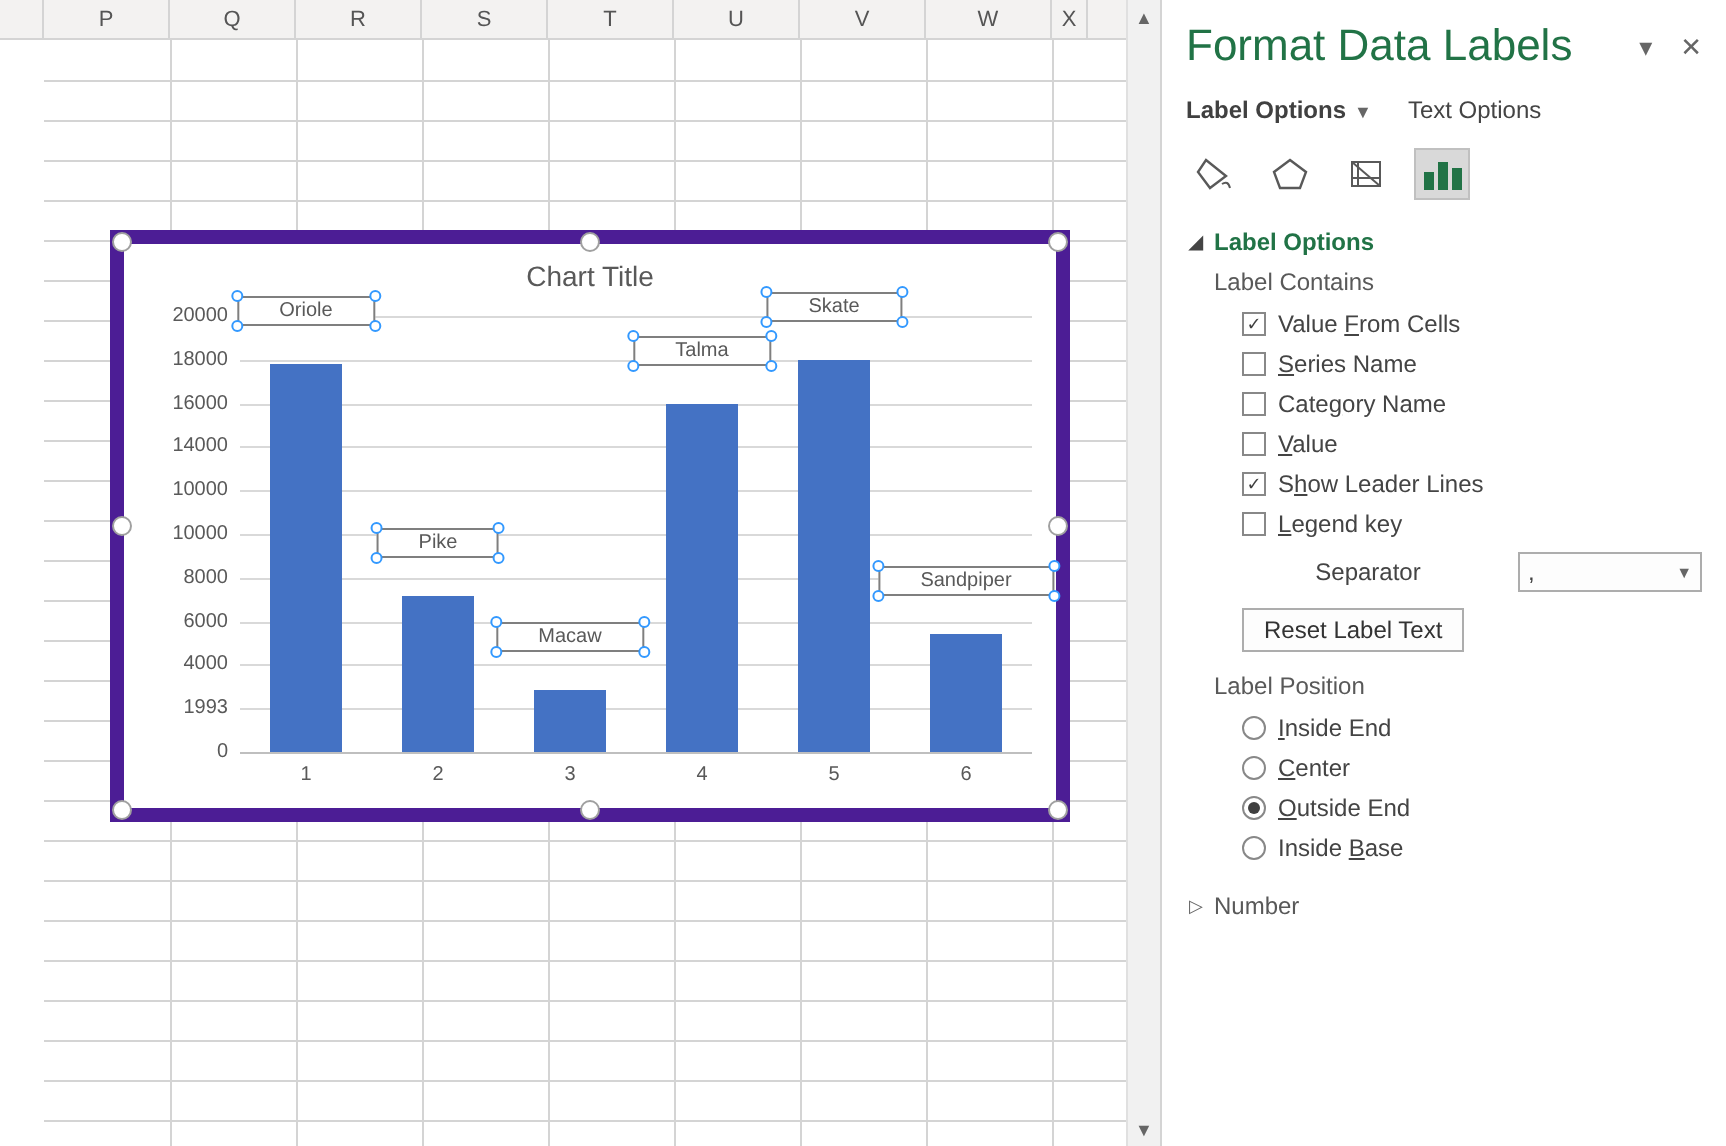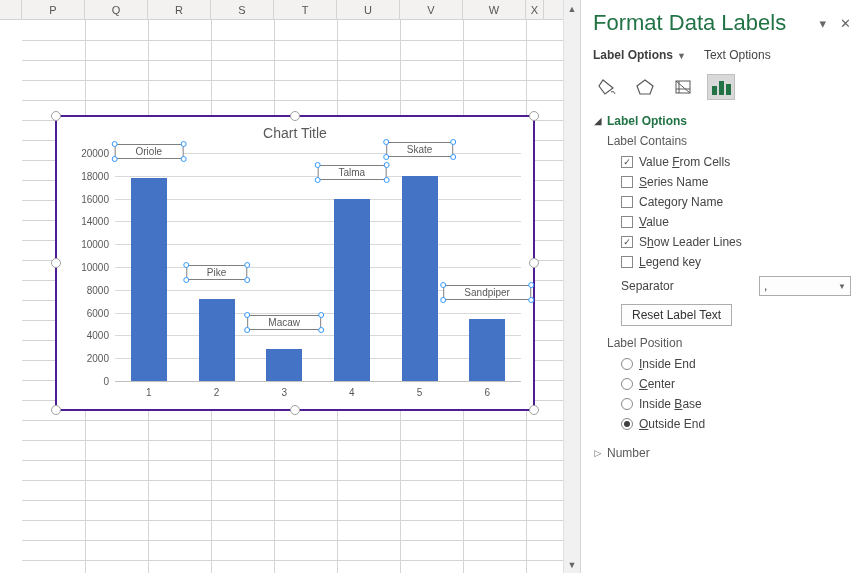--- a/index.html
+++ b/index.html
@@ -13,21 +13,21 @@
   .colhdr { width:63px; text-align:center; line-height:20px; border-right:1px solid #d4d4d4; color:#555; font-size:11px; }
   .colhdr.partial { width:18px; }
   .grid { position:absolute; top:20px; left:22px; right:0; bottom:0; }
   .gridline-h { position:absolute; left:0; right:0; height:0; border-top:1px solid #d4d4d4; }
   .gridline-v { position:absolute; top:0; bottom:0; width:0; border-left:1px solid #d4d4d4; }
   .vscroll { position:absolute; top:0; right:0; bottom:0; width:17px; background:#f1f1f1; border-left:1px solid #e0e0e0; display:flex; flex-direction:column; align-items:center; justify-content:space-between; }
   .vscroll .arrow { width:100%; height:17px; display:flex; align-items:center; justify-content:center; color:#666; font-size:9px; }
   .vscroll .thumb { flex:1; width:100%; background:#f1f1f1; }
 
   
-  .chart-object { position:absolute; left:55px; top:115px; width:480px; height:296px; background:#fff; border:2px solid #4c1d95; }
+  .chart-object { position:absolute; left:55px; top:115px; width:480px; height:296px; background:#fff; border:7px solid #4c1d95; }
   .sel-handle { position:absolute; width:10px; height:10px; background:#fff; border:1px solid #a0a0a0; border-radius:50%; }
   .sh-tl{left:-6px;top:-6px}.sh-tr{right:-6px;top:-6px}.sh-bl{left:-6px;bottom:-6px}.sh-br{right:-6px;bottom:-6px}
   .sh-ml{left:-6px;top:50%;margin-top:-5px}.sh-mr{right:-6px;top:50%;margin-top:-5px}
   .sh-tm{top:-6px;left:50%;margin-left:-5px}.sh-bm{bottom:-6px;left:50%;margin-left:-5px}
   .chart-title { text-align:center; font-size:14px; color:#595959; padding:8px 0 4px; }
   .plot { position:absolute; left:58px; right:12px; top:36px; bottom:28px; }
   .plot .hgrid { position:absolute; left:0; right:0; height:0; border-top:1px solid #d9d9d9; }
   .plot .baseline { border-top:1px solid #bfbfbf; }
   .ytick { position:absolute; right:100%; margin-right:6px; font-size:10px; color:#595959; transform:translateY(-50%); }
   .bar { position:absolute; bottom:0; width:36px; background:#4472c4; }
@@ -55,21 +55,21 @@
   .tri.open { color:#444; }
 
   .subhdr { color:#595959; padding:2px 0 4px 14px; font-size:12px; }
   .row { display:flex; align-items:center; padding:3px 0 3px 28px; font-size:12px; color:#444; gap:6px; }
   .row .u { text-decoration:underline; }
   .chk, .rad { width:12px; height:12px; border:1px solid #888; background:#fff; display:inline-flex; align-items:center; justify-content:center; font-size:9px; color:#404040; }
   .rad { border-radius:50%; }
   .rad .dot { width:6px; height:6px; background:#404040; border-radius:50%; }
   .btn { border:1px solid #adadad; background:#fdfdfd; padding:3px 10px; font-size:12px; color:#333; }
   .vfclabel { flex:1; }
-  .sep-row { display:flex; align-items:center; padding:4px 0 4px 28px; gap:12px; }
+  .sep-row { display:flex; align-items:center; padding:4px 0 4px 28px; gap:12px;text-align:center; }
   .sep-select { border:1px solid #adadad; width:92px; height:20px; display:flex; align-items:center; padding:0 4px; justify-content:space-between; font-size:12px; color:#444; background:#fdfdfd; }
   .sep-select .dd { font-size:8px; color:#666; }
   .reset-wrap { padding:4px 0 8px 28px; }
 
   svg { display:block; }
 </style>
 </head>
 <body>
 
 <div class="app">
@@ -142,21 +142,21 @@
       <div class="sel-handle sh-mr"></div>
       <div class="sel-handle sh-bl"></div>
       <div class="sel-handle sh-bm"></div>
       <div class="sel-handle sh-br"></div>
 
       <div class="chart-title">Chart Title</div>
       <div class="plot" id="plot">
           <div class="hgrid baseline" style="top: 100%;"></div>
           <div class="ytick" style="top: 100%;">0</div>
           <div class="hgrid" style="top: 90%;"></div>
-          <div class="ytick" style="top: 90%;">2000</div>
+          <div class="ytick" style="top: 90%;">1993</div>
           <div class="hgrid" style="top: 80%;"></div>
           <div class="ytick" style="top: 80%;">4000</div>
           <div class="hgrid" style="top: 70%;"></div>
           <div class="ytick" style="top: 70%;">6000</div>
           <div class="hgrid" style="top: 60%;"></div>
           <div class="ytick" style="top: 60%;">8000</div>
           <div class="hgrid" style="top: 50%;"></div>
           <div class="ytick" style="top: 50%;">10000</div>
           <div class="hgrid" style="top: 40%;"></div>
           <div class="ytick" style="top: 40%;">10000</div>
@@ -284,29 +284,29 @@
 
     <div class="row">
       <span class="rad"></span>
       <span><span class="u">I</span><span>nside End</span></span>
     </div>
     <div class="row">
       <span class="rad"></span>
       <span><span class="u">C</span><span>enter</span></span>
     </div>
     <div class="row">
-      <span class="rad"></span>
-      <span><span>Inside </span><span class="u">B</span><span>ase</span></span>
-    </div>
-    <div class="row">
       <span class="rad">
           <span class="dot"></span>
         </span>
       <span><span class="u">O</span><span>utside End</span></span>
     </div>
+    <div class="row">
+      <span class="rad"></span>
+      <span><span>Inside </span><span class="u">B</span><span>ase</span></span>
+    </div>
 
     <div class="section-hdr collapsed" style="margin-top:8px">
       <span class="tri">▷</span>
       <span>Number</span>
     </div>
   </div>
 
 </div>
 
 </body></html>

